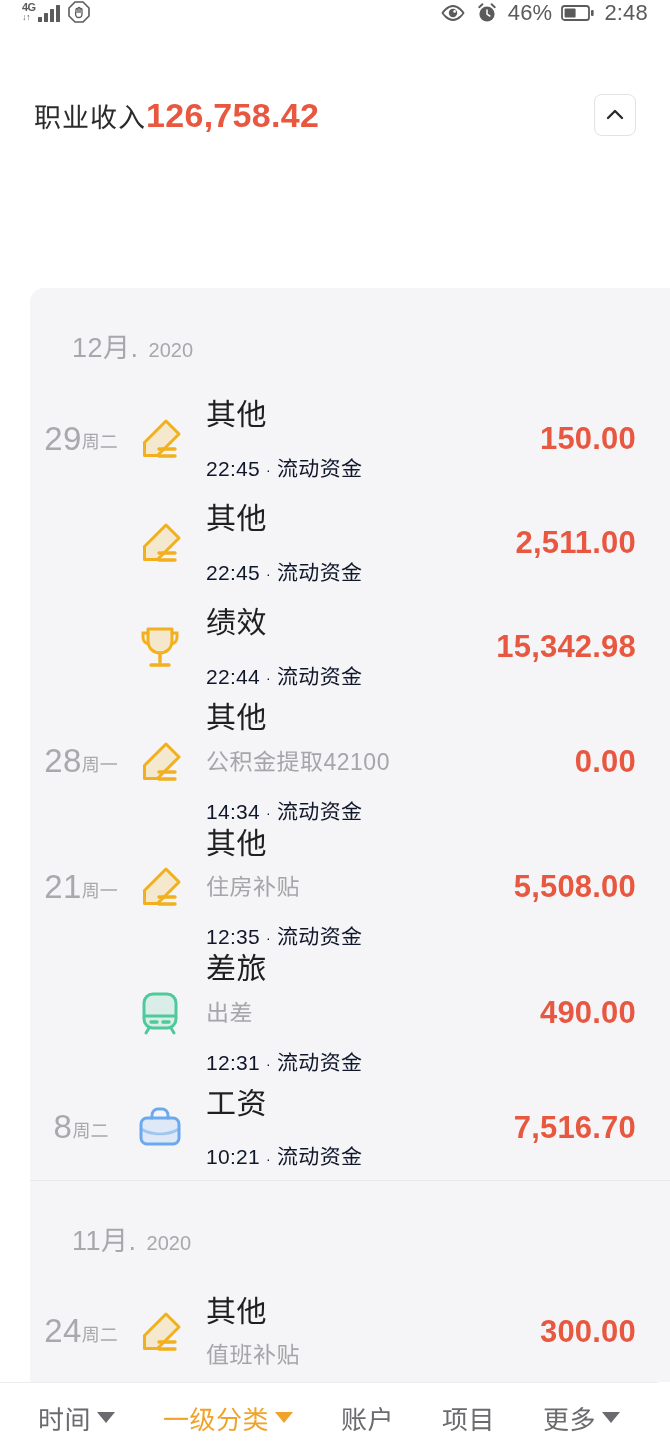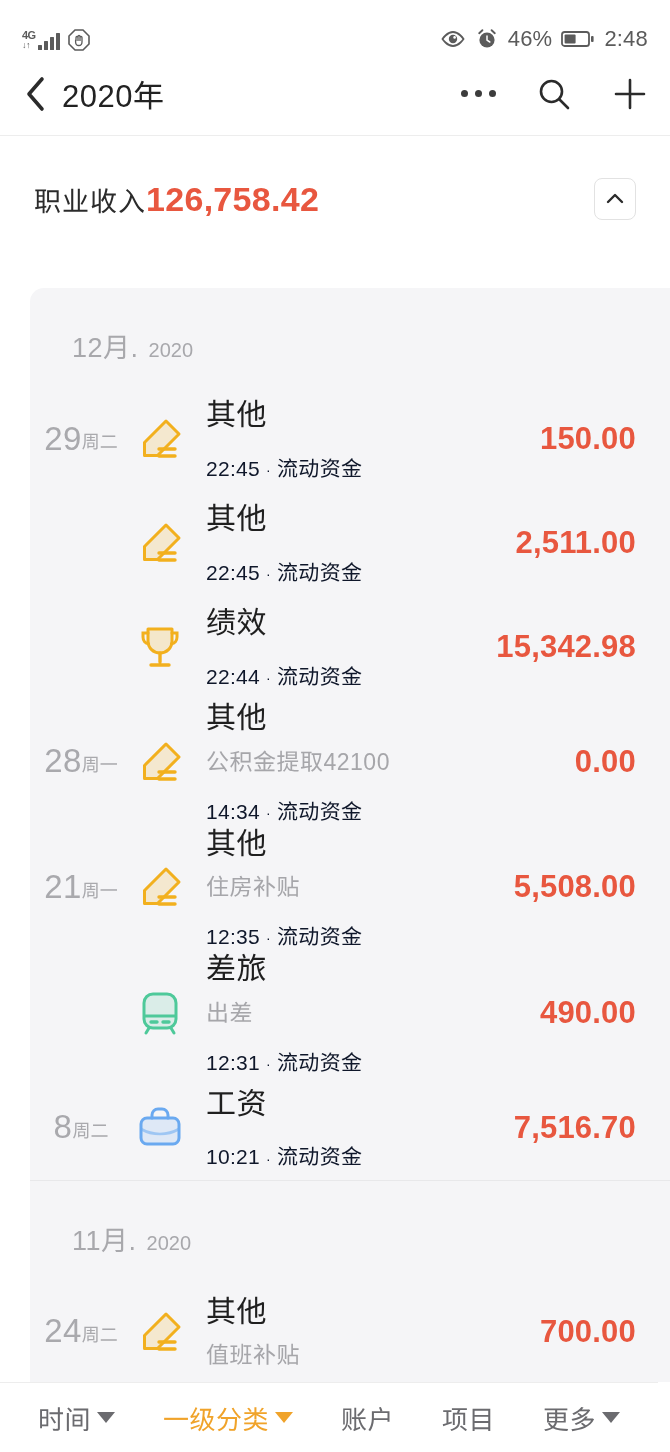--- a/index.html
+++ b/index.html
@@ -7,21 +7,21 @@
     width:670px; height:1452px;
     background:#ffffff;
     font-family:"Liberation Sans","DejaVu Sans",sans-serif;
     overflow:hidden;
     -webkit-font-smoothing:antialiased;
   }
   #app { position:relative; width:670px; height:1452px; background:#fff; }
 
   
   .statusbar{
-    height:52px; display:flex; align-items:flex-end;
+    height:52px; display:flex; align-items:flex-start;
     padding:0 22px; color:#5b5b5b;
   }
   .sb-left{ display:flex; align-items:center; gap:7px; }
   .sb-right{ margin-left:auto; display:flex; align-items:center; gap:9px; }
   .sb-net{ display:flex; align-items:flex-end; gap:2px; }
   .net-label{ font-size:11px; line-height:1; font-weight:700; letter-spacing:-.5px;
               display:flex; flex-direction:column; align-items:flex-start; }
   .net-label i{ font-style:normal; }
   .bars{ display:flex; align-items:flex-end; gap:2px; height:18px; }
   .bars span{ width:4px; background:#5b5b5b; border-radius:.5px; }
@@ -140,42 +140,20 @@
       <span class="sb-pct">46%</span>
       <svg width="34" height="20" viewBox="0 0 34 20">
         <rect x="1" y="3" width="27" height="14" rx="2.6" fill="none" stroke="#5b5b5b" stroke-width="1.8"></rect>
         <rect x="3.6" y="5.6" width="11" height="8.8" rx="1" fill="#5b5b5b"></rect>
         <rect x="30" y="7" width="2.6" height="6" rx="1" fill="#5b5b5b"></rect>
       </svg>
       <span class="sb-time">2:48</span>
     </div>
   </div>
 
-  <div class="navbar">
-    <div class="nav-back">
-      <svg width="26" height="40" viewBox="0 0 26 40">
-        <path d="M20 5L7 20l13 15" fill="none" stroke="#2b2b2b" stroke-width="3.6" stroke-linecap="round" stroke-linejoin="round"></path>
-      </svg>
-      <span class="nav-title">2020年</span>
-    </div>
-    <div class="nav-actions">
-      <div class="dots">
-          <i></i>
-          <i></i>
-          <i></i>
-        </div>
-      <svg width="36" height="36" viewBox="0 0 36 36">
-        <circle cx="15.5" cy="15.5" r="10.5" fill="none" stroke="#2b2b2b" stroke-width="2.6"></circle>
-        <path d="M23.5 23.5L32 32" stroke="#2b2b2b" stroke-width="2.6" stroke-linecap="round"></path>
-      </svg>
-      <svg width="36" height="36" viewBox="0 0 36 36">
-        <path d="M18 4v28M4 18h28" stroke="#2b2b2b" stroke-width="2.6" stroke-linecap="round"></path>
-      </svg>
-    </div>
-  </div>
 
   <div class="summary">
     <span class="sum-label">职业收入</span>
     <span class="sum-amount">126,758.42</span>
     <div class="collapse-btn">
       <svg width="24" height="24" viewBox="0 0 24 24">
         <path d="M5 15l7-7 7 7" fill="none" stroke="#2b2b2b" stroke-width="2.4" stroke-linecap="round" stroke-linejoin="round"></path>
       </svg>
     </div>
   </div>
@@ -334,21 +312,21 @@
             <svg xmlns="http://www.w3.org/2000/svg" width="56" height="56" viewBox="0 0 56 56">
               <path d="M33 9L13 29l0 15 15 0L48 24z" fill="#f2b01e" fill-opacity="0.18"></path>
               <path d="M34 10L12.5 31.5v13h13L47 23z" fill="none" stroke="#f2b01e" stroke-width="3" stroke-linejoin="round"></path>
               <path d="M27 38h16M27 45h16" stroke="#f2b01e" stroke-width="3.4" stroke-linecap="round"></path>
             </svg>
           </div>
           <div class="row-body">
             <div class="row-cat">其他</div>
             <div class="row-memo">值班补贴</div>
           </div>
-          <div class="row-amt">700.00</div>
+          <div class="row-amt">300.00</div>
         </div>
       </div>
     </div>
 
   <div class="toolbar" id="toolbar">
       <div class="tb-item">
         <span>时间</span>
         <span class="caret"></span>
       </div>
       <div class="tb-item active">

